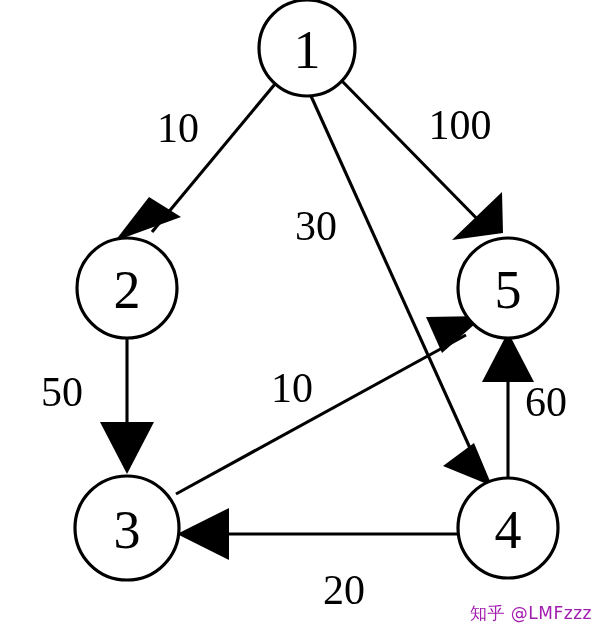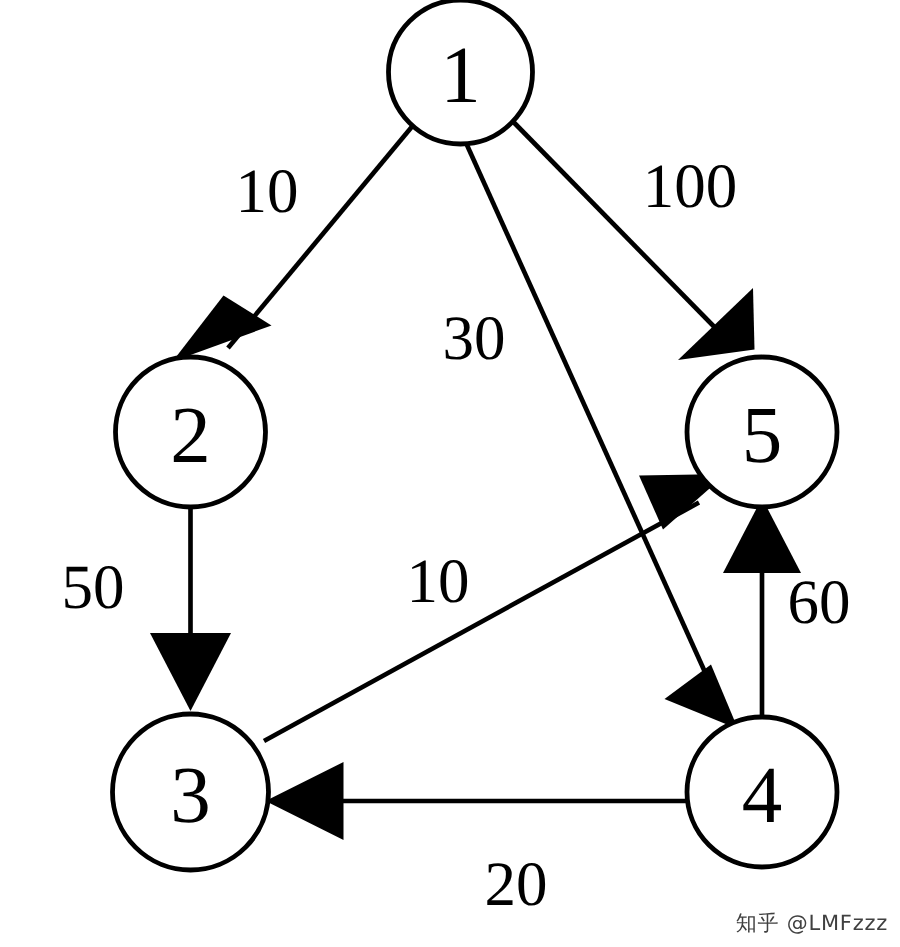--- a/index.html
+++ b/index.html
@@ -50,22 +50,22 @@
     font-size: 42px;
     fill: #000000;
     text-anchor: middle;
     dominant-baseline: central;
   }
   .watermark {
     position: absolute;
     right: 8px;
     bottom: 6px;
     font-family: "DejaVu Sans", "Liberation Sans", sans-serif;
-    font-size: 14px;
-    color: #404040;
+    font-size: 17px;
+    color: #a21caf;
     letter-spacing: 0.5px;
     white-space: nowrap;
     user-select: none;
   }
 </style>
 </head>
 <body>
 
 <div id="canvas">
 

